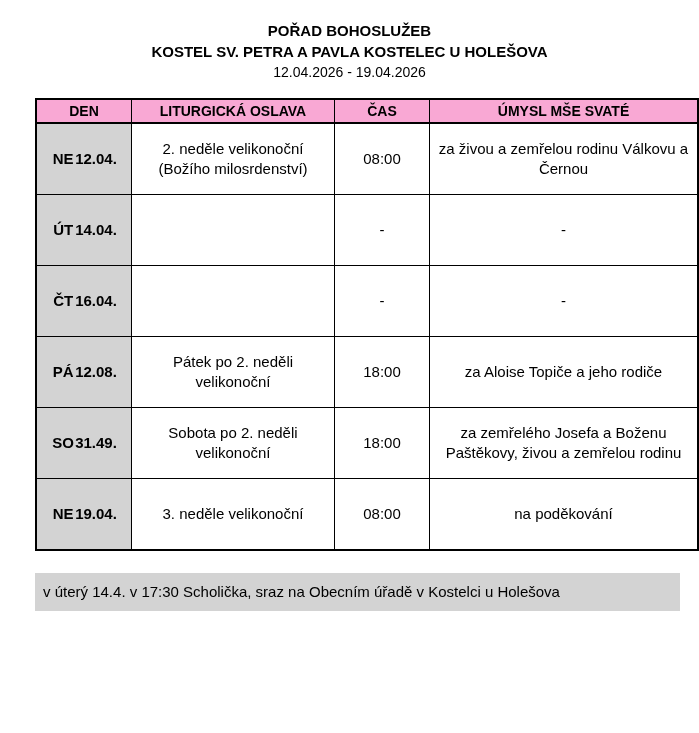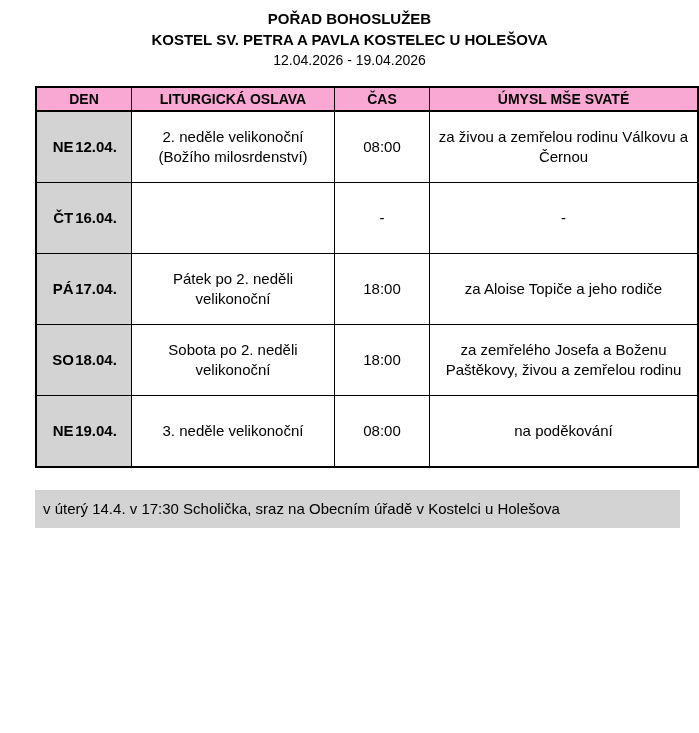--- a/index.html
+++ b/index.html
@@ -6,21 +6,21 @@
     margin: 0;
     padding: 0;
     background: #ffffff;
     color: #000000;
     font-family: "Liberation Sans", sans-serif;
   }
   .page {
     width: 699px;
     height: 733px;
     box-sizing: border-box;
-    padding-top: 8px;
+    padding-top: 20px;
     overflow: hidden;
   }
   .titles { text-align: center; }
   .title-main {
     font-weight: bold;
     font-size: 15px;
     line-height: 21px;
   }
   .title-date {
     font-size: 14px;
@@ -97,33 +97,39 @@
         </tr>
     </thead>
     <tbody id="schedule-body">
         <tr>
           <td class="day-cell col-0"><span class="day-abbr">NE</span><span class="day-date">12.04.</span></td>
           <td class="col-1">2. neděle velikonoční (Božího milosrdenství)</td>
           <td class="col-2">08:00</td>
           <td class="col-3">za živou a zemřelou rodinu Válkovu a Černou</td>
         </tr>
         <tr>
+          <td class="day-cell col-0"><span class="day-abbr">ÚT</span><span class="day-date">14.04.</span></td>
+          <td class="col-1"></td>
+          <td class="col-2">-</td>
+          <td class="col-3">-</td>
+        </tr>
+        <tr>
           <td class="day-cell col-0"><span class="day-abbr">ČT</span><span class="day-date">16.04.</span></td>
           <td class="col-1"></td>
           <td class="col-2">-</td>
           <td class="col-3">-</td>
         </tr>
         <tr>
-          <td class="day-cell col-0"><span class="day-abbr">PÁ</span><span class="day-date">17.04.</span></td>
+          <td class="day-cell col-0"><span class="day-abbr">PÁ</span><span class="day-date">12.08.</span></td>
           <td class="col-1">Pátek po 2. neděli velikonoční</td>
           <td class="col-2">18:00</td>
           <td class="col-3">za Aloise Topiče a jeho rodiče</td>
         </tr>
         <tr>
-          <td class="day-cell col-0"><span class="day-abbr">SO</span><span class="day-date">18.04.</span></td>
+          <td class="day-cell col-0"><span class="day-abbr">SO</span><span class="day-date">31.49.</span></td>
           <td class="col-1">Sobota po 2. neděli velikonoční</td>
           <td class="col-2">18:00</td>
           <td class="col-3">za zemřelého Josefa a Boženu Paštěkovy, živou a zemřelou rodinu</td>
         </tr>
         <tr>
           <td class="day-cell col-0"><span class="day-abbr">NE</span><span class="day-date">19.04.</span></td>
           <td class="col-1">3. neděle velikonoční</td>
           <td class="col-2">08:00</td>
           <td class="col-3">na poděkování</td>
         </tr>

